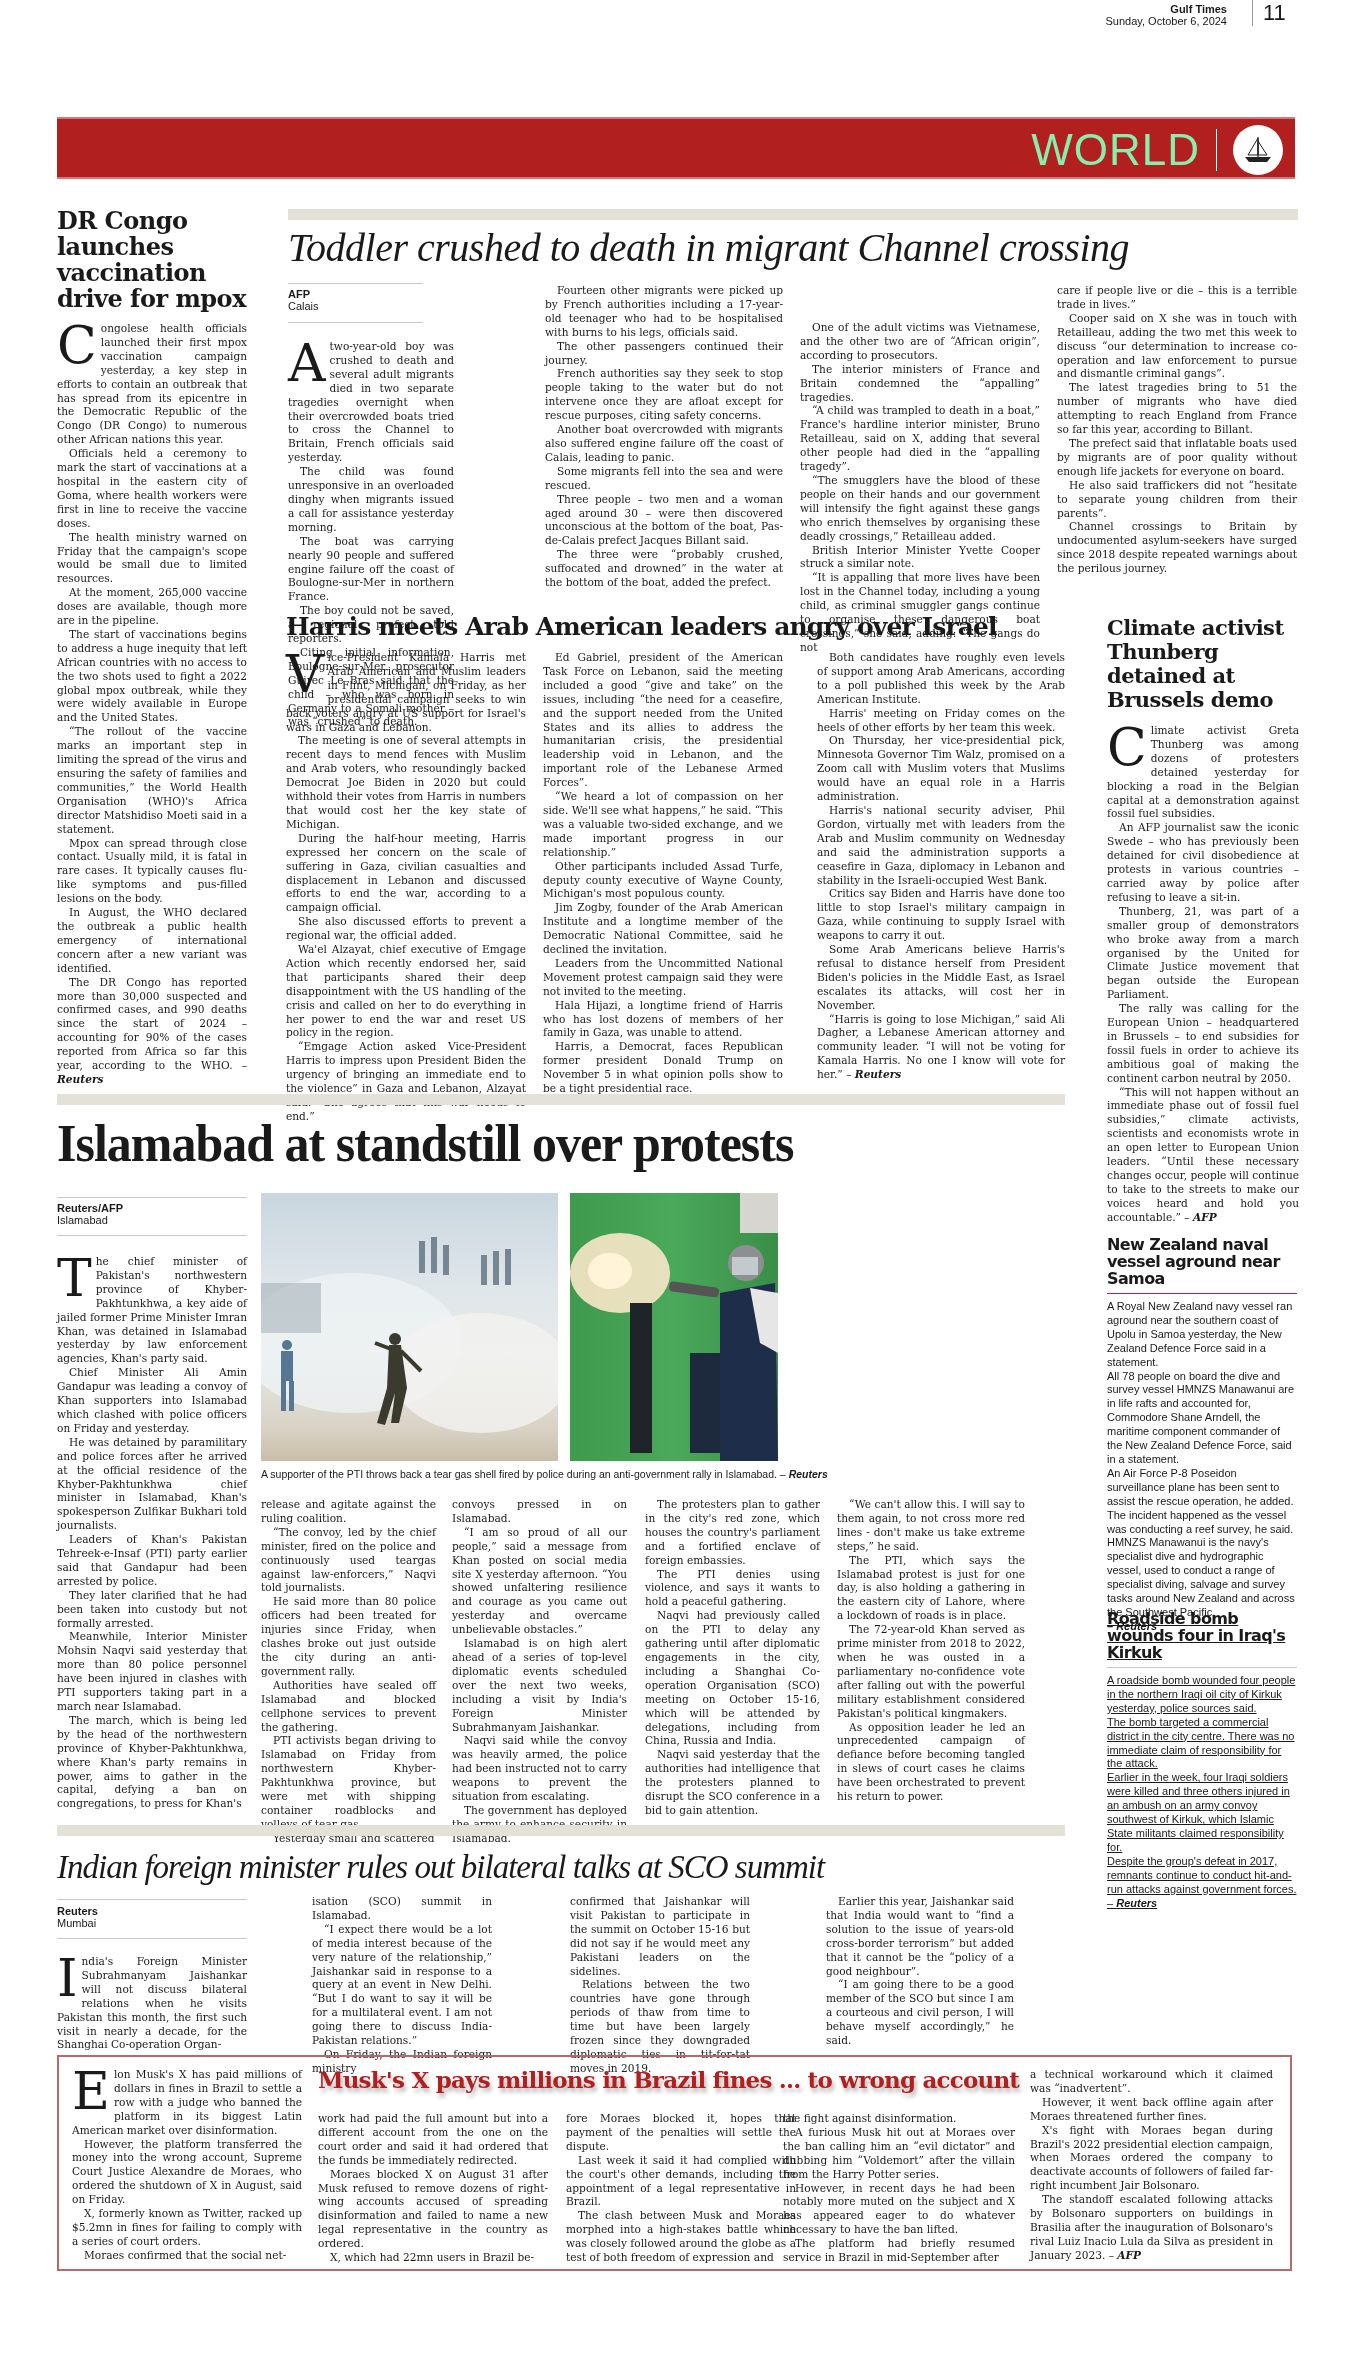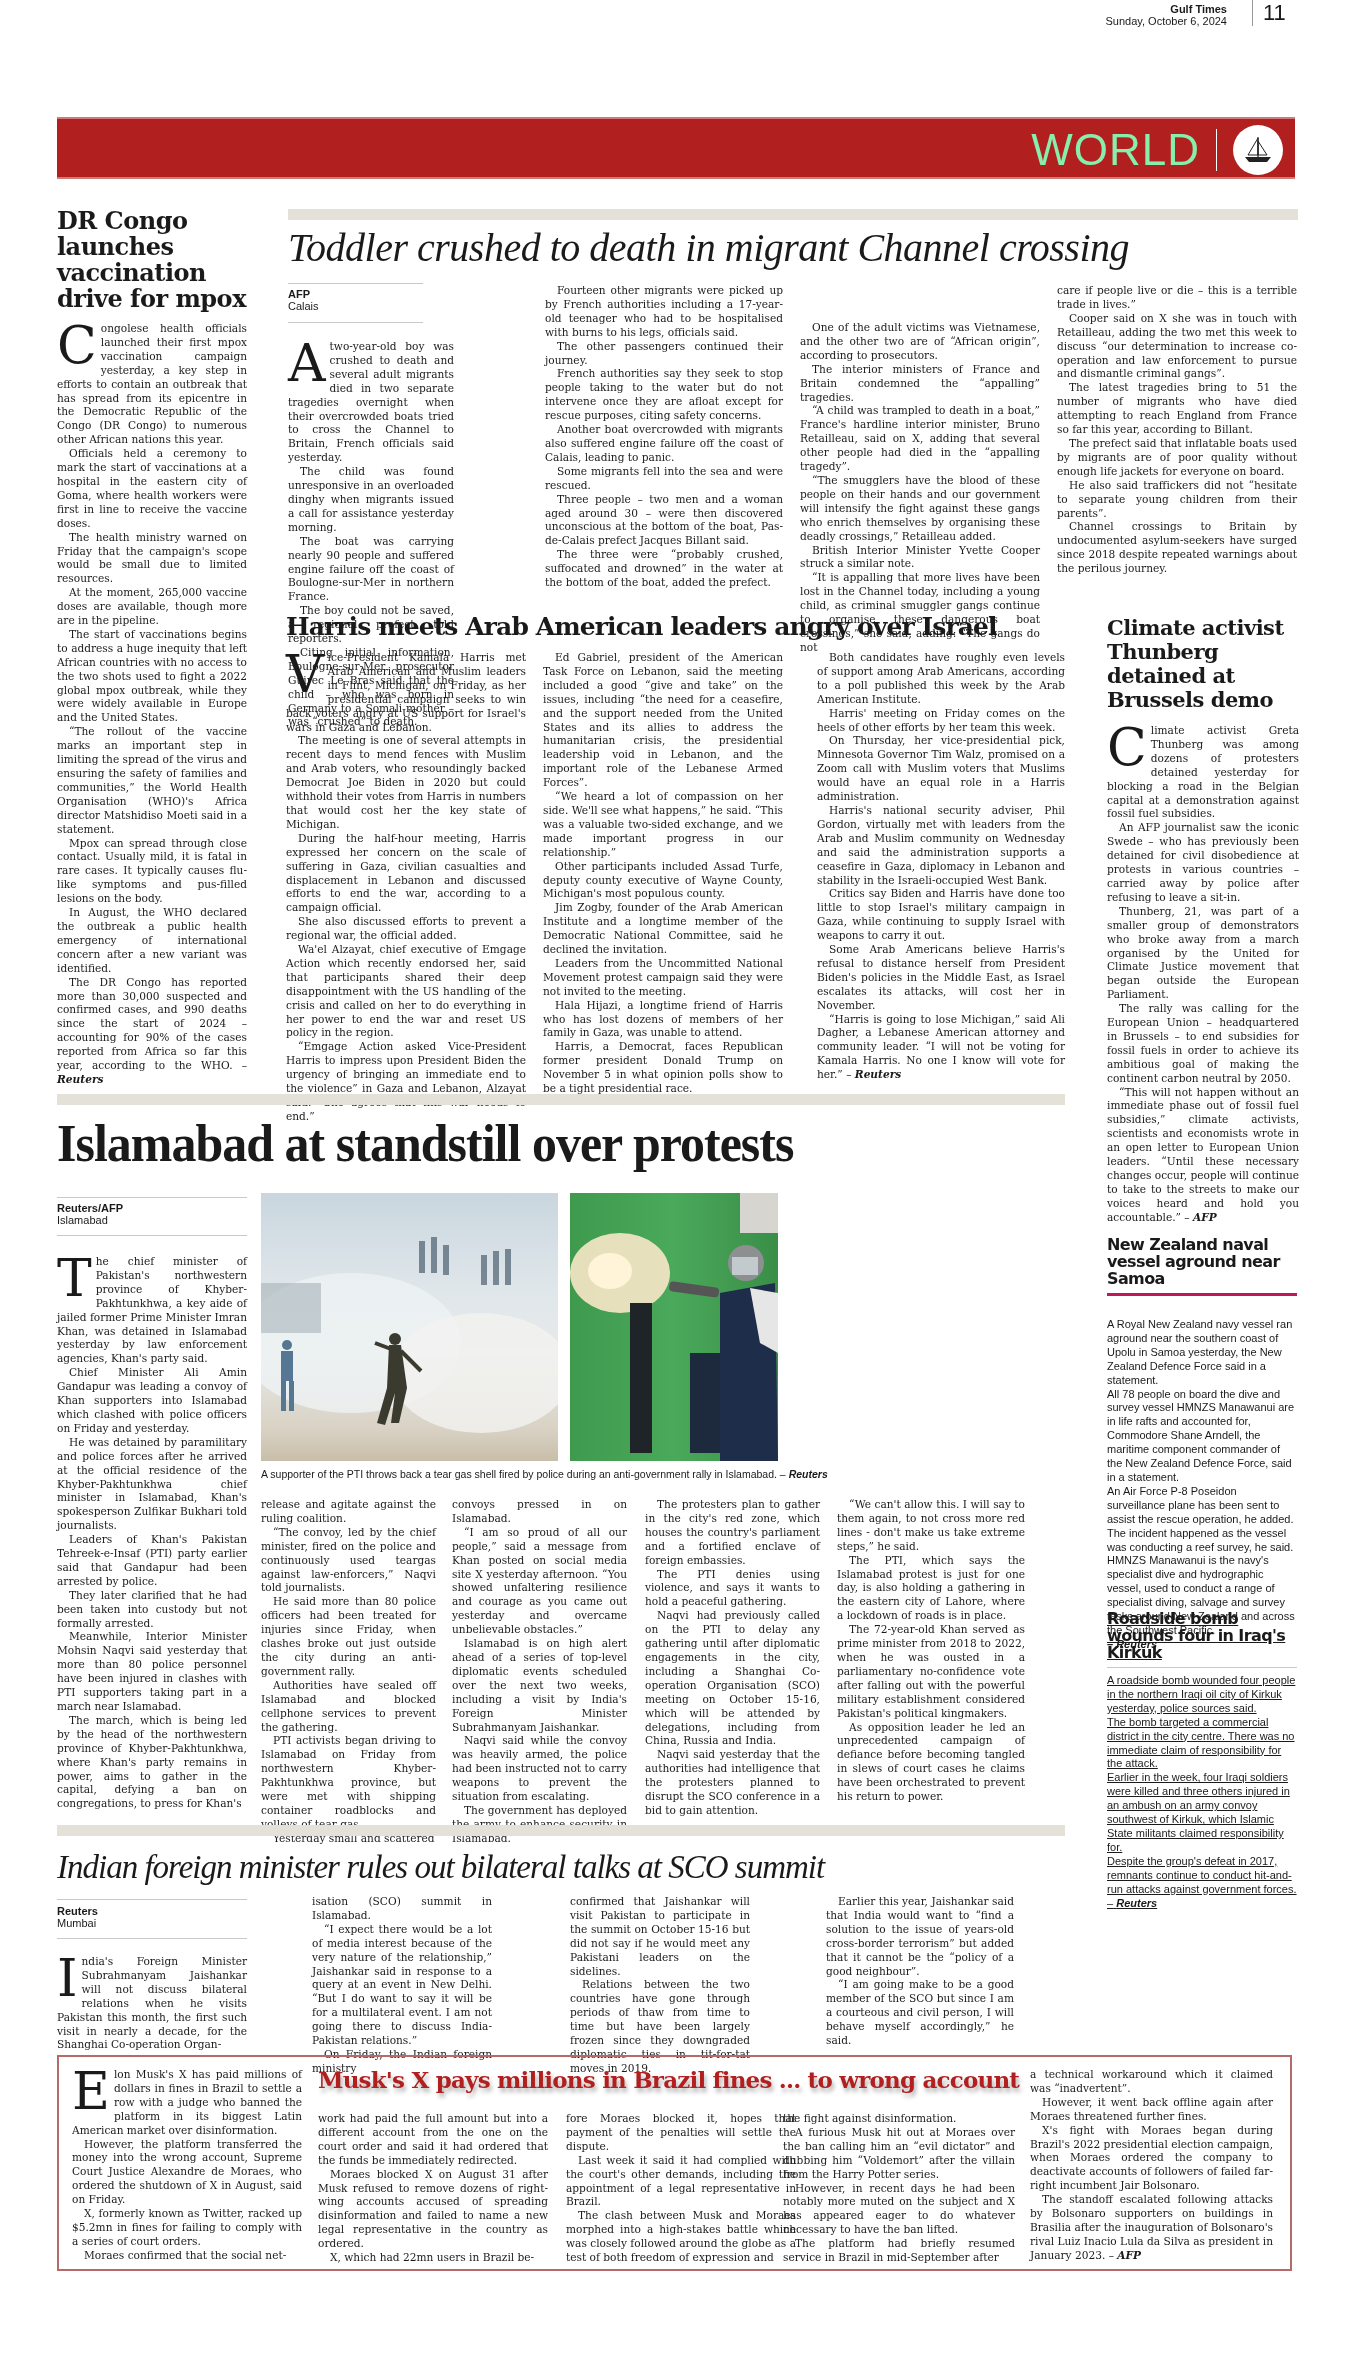--- a/index.html
+++ b/index.html
@@ -246,21 +246,21 @@
 <div class="abs body" style="left:837px;top:1498px;width:188px;">
   <p>“We can't allow this. I will say to them again, to not cross more red lines - don't make us take extreme steps,” he said.</p>
   <p>The PTI, which says the Islamabad protest is just for one day, is also holding a gathering in the eastern city of Lahore, where a lockdown of roads is in place.</p>
   <p>The 72-year-old Khan served as prime minister from 2018 to 2022, when he was ousted in a parliamentary no-confidence vote after falling out with the powerful military establishment considered Pakistan's political kingmakers.</p>
   <p>As opposition leader he led an unprecedented campaign of defiance before becoming tangled in slews of court cases he claims have been orchestrated to prevent his return to power.</p>
 </div>
 
 <div class="greybar" style="left:57px;top:1825px;width:1008px;"></div>
 
 <div class="abs" style="left:1107px;top:1236px;width:190px;">
-  <div class="hl-black" style="font-family:'DejaVu Sans',sans-serif;font-size:16px;line-height:17px;letter-spacing:-0.6px;padding-bottom:6px;border-bottom:3px solid #be185d;margin-bottom:22px;">New Zealand naval vessel aground near Samoa</div>
+  <div class="hl-black" style="font-family:'DejaVu Sans',sans-serif;font-size:16px;line-height:17px;letter-spacing:-0.6px;padding-bottom:6px;border-bottom:1px solid #be185d;margin-bottom:6px;">New Zealand naval vessel aground near Samoa</div>
   <div class="sans-body">
     <div>A Royal New Zealand navy vessel ran aground near the southern coast of Upolu in Samoa yesterday, the New Zealand Defence Force said in a statement.</div>
     <div>All 78 people on board the dive and survey vessel HMNZS Manawanui are in life rafts and accounted for, Commodore Shane Arndell, the maritime component commander of the New Zealand Defence Force, said in a statement.</div>
     <div>An Air Force P-8 Poseidon surveillance plane has been sent to assist the rescue operation, he added.</div>
     <div>The incident happened as the vessel was conducting a reef survey, he said.</div>
     <div>HMNZS Manawanui is the navy's specialist dive and hydrographic vessel, used to conduct a range of specialist diving, salvage and survey tasks around New Zealand and across the Southwest Pacific.</div>
     <div class="credit">– Reuters</div>
   </div>
 </div>
 <div class="abs" style="left:1107px;top:1610px;width:190px;text-decoration:underline;">
@@ -287,21 +287,21 @@
   <p class="first">isation (SCO) summit in Islamabad.</p>
   <p>“I expect there would be a lot of media interest because of the very nature of the relationship,” Jaishankar said in response to a query at an event in New Delhi. “But I do want to say it will be for a multilateral event. I am not going there to discuss India-Pakistan relations.”</p>
   <p>On Friday, the Indian foreign ministry</p>
 </div>
 <div class="abs body" style="left:570px;top:1895px;width:180px;">
   <p class="first">confirmed that Jaishankar will visit Pakistan to participate in the summit on October 15-16 but did not say if he would meet any Pakistani leaders on the sidelines.</p>
   <p>Relations between the two countries have gone through periods of thaw from time to time but have been largely frozen since they downgraded diplomatic ties in tit-for-tat moves in 2019.</p>
 </div>
 <div class="abs body" style="left:826px;top:1895px;width:188px;">
   <p>Earlier this year, Jaishankar said that India would want to “find a solution to the issue of years-old cross-border terrorism” but added that it cannot be the “policy of a good neighbour”.</p>
-  <p>“I am going make to be a good member of the SCO but since I am a courteous and civil person, I will behave myself accordingly,” he said.</p>
+  <p>“I am going there to be a good member of the SCO but since I am a courteous and civil person, I will behave myself accordingly,” he said.</p>
 </div>
 
 <div class="box" style="left:57px;top:2055px;width:1235px;height:216px;"></div>
 <div class="abs body" style="left:72px;top:2068px;width:230px;">
   <p class="first"><span class="dropcap">E</span><span>lon Musk's X has paid millions of dollars in fines in Brazil to settle a row with a judge who banned the platform in its biggest Latin American market over disinformation.</span></p>
   <p>However, the platform transferred the money into the wrong account, Supreme Court Justice Alexandre de Moraes, who ordered the shutdown of X in August, said on Friday.</p>
   <p>X, formerly known as Twitter, racked up $5.2mn in fines for failing to comply with a series of court orders.</p>
   <p>Moraes confirmed that the social net-</p>
 </div>
 <div class="musk-hl" style="left:318px;top:2066px;">Musk's X pays millions in Brazil fines ... to wrong account</div>

